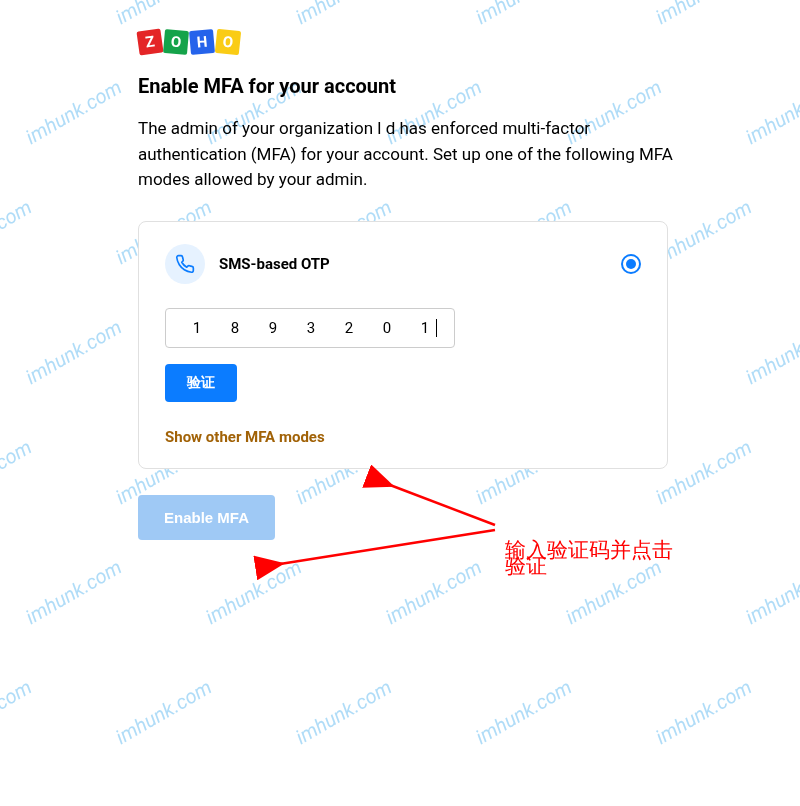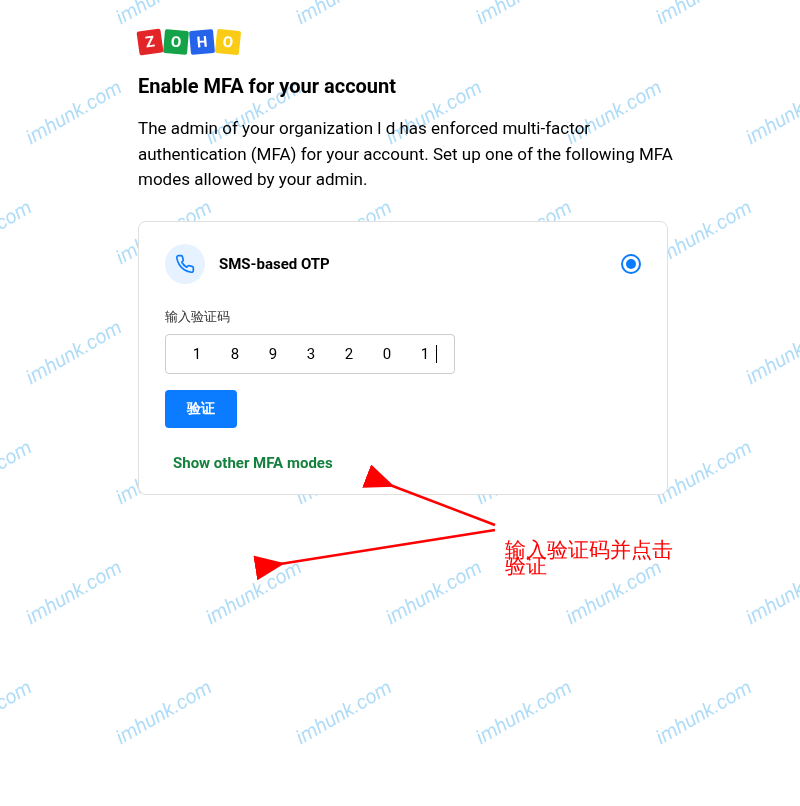--- a/index.html
+++ b/index.html
@@ -166,25 +166,24 @@
       color: #fff;
       border: none;
       border-radius: 4px;
       padding: 10px 22px;
       font-size: 14px;
       font-weight: 600;
       cursor: pointer;
       margin-bottom: 26px;
     }
     .show-other {
-      color: #15803d;
+      color: #a16207;
       font-weight: 700;
       font-size: 15px;
       cursor: pointer;
-      margin-left: 8px;
     }
     .enable-btn {
       background: #9fc9f5;
       color: #fff;
       border: none;
       border-radius: 4px;
       padding: 14px 26px;
       font-size: 15px;
       font-weight: 700;
       margin-top: 26px;
@@ -267,39 +266,39 @@
           </svg>
         </div>
         <div class="method-title">SMS-based OTP</div>
       </div>
       <div class="radio-outer">
         <div class="radio-inner"></div>
       </div>
     </div>
 
 
-    <div class="input-label">输入验证码</div>
 
     <div class="otp-row">
       <div class="otp-digit">1</div>
       <div class="otp-digit">8</div>
       <div class="otp-digit">9</div>
       <div class="otp-digit">3</div>
       <div class="otp-digit">2</div>
       <div class="otp-digit">0</div>
       <div class="otp-digit">1</div>
       <div class="otp-cursor"></div>
     </div>
 
 
     <button class="verify-btn">验证</button>
 
     <div class="show-other">Show other MFA modes</div>
   </div>
 
+  <button class="enable-btn">Enable MFA</button>
 </div>
 
 <div class="annotation-layer">
   <svg width="800" height="806" style="position:absolute;inset:0">
     <defs>
       <marker id="arrowhead" markerWidth="12" markerHeight="10" refX="2" refY="5" orient="auto">
         <polygon points="12 0, 0 5, 12 10" fill="#ff0000"></polygon>
       </marker>
     </defs>
     <line x1="495" y1="525" x2="390" y2="485" stroke="#ff0000" stroke-width="2.5" marker-end="url(#arrowhead)"></line>

